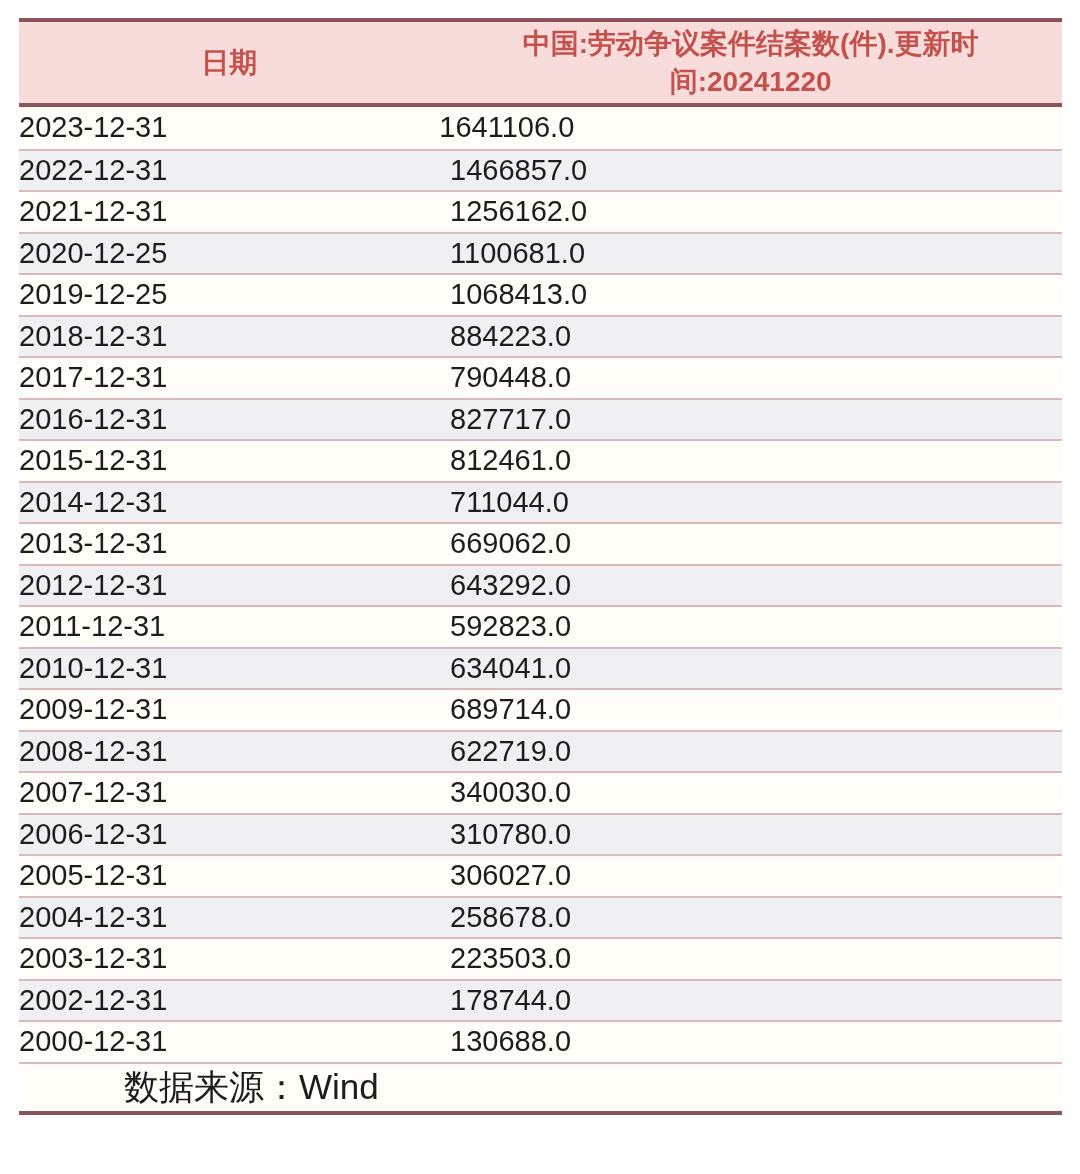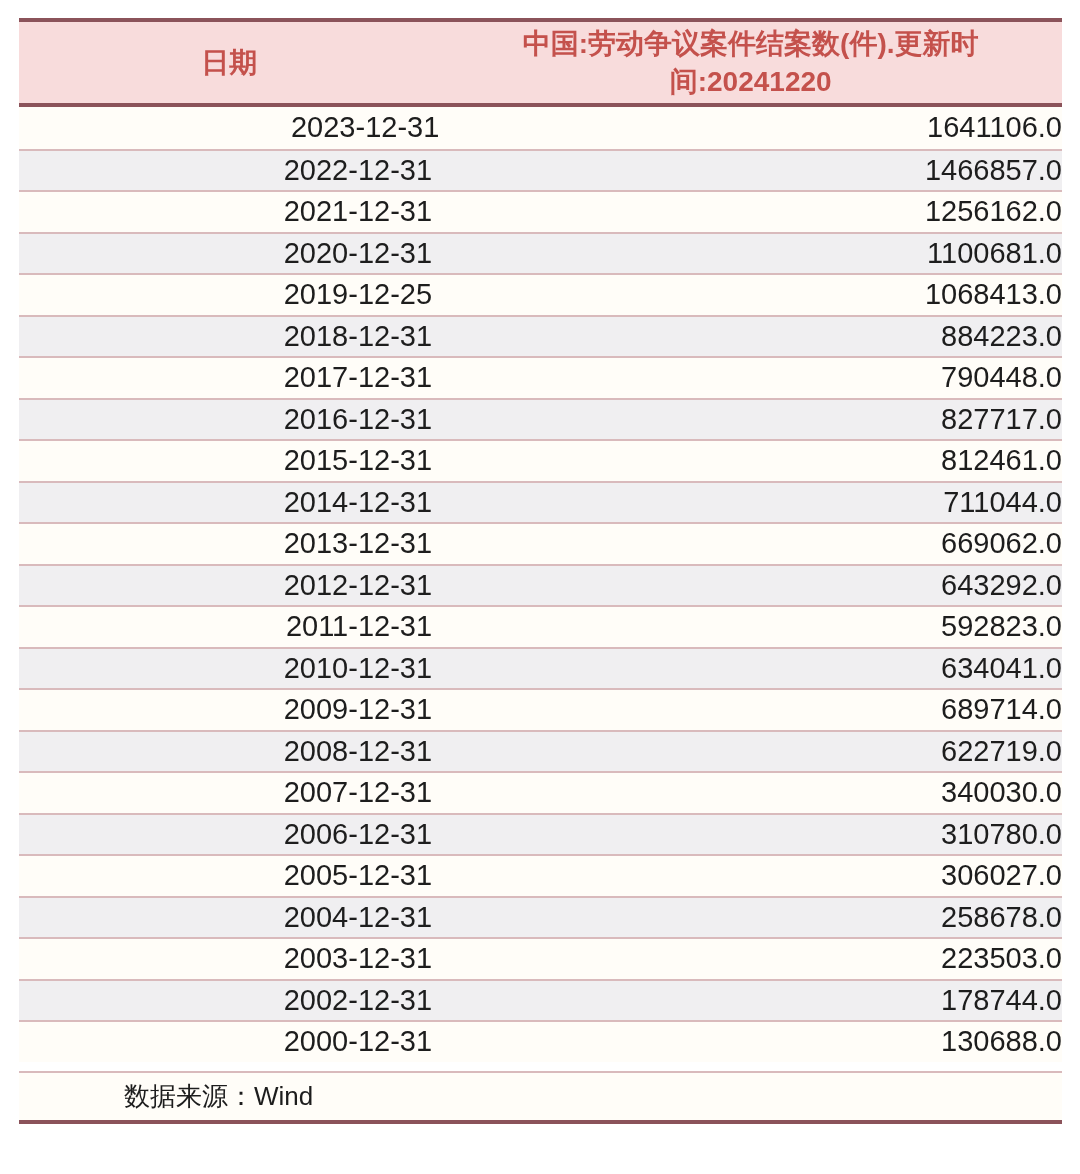--- a/index.html
+++ b/index.html
@@ -22,24 +22,24 @@
   .th{display:flex;flex-direction:column;justify-content:center;align-items:center;
     color:var(--header-text);font-size:28px;font-weight:600;line-height:38px;
     text-align:center;}
   .col-date{width:40.3%;}
   .col-value{width:59.7%;}
   .tbody{width:100%;}
   .tr{display:flex;height:41.5px;align-items:center;background:var(--row);
     font-size:29px;color:var(--text);}
   .tr + .tr{border-top:2px solid var(--sep);gap:18px;}
   .tr:nth-child(even){background:var(--row-alt);}
-  .td{text-align:right;}
+  .td{text-align:left;}
   .tfoot{border-top:2px solid var(--sep);border-bottom:4px solid var(--border);
     height:53px;display:flex;align-items:center;padding-left:105px;
-    background:var(--row);font-size:26px;color:var(--text);margin-top:9px;}
+    background:var(--row);font-size:35px;color:var(--text);}
 </style>
 </head>
 <body>
 
 <div class="page">
   <div class="table">
 
     <div class="thead">
       <div class="th col-date">
         <span>日期</span>
@@ -60,21 +60,21 @@
     <div class="td col-date">2022-12-31</div>
     <div class="td col-value">1466857.0</div>
   </div>
 
   <div class="tr">
     <div class="td col-date">2021-12-31</div>
     <div class="td col-value">1256162.0</div>
   </div>
 
   <div class="tr">
-    <div class="td col-date">2020-12-31</div>
+    <div class="td col-date">2020-12-25</div>
     <div class="td col-value">1100681.0</div>
   </div>
 
   <div class="tr">
     <div class="td col-date">2019-12-25</div>
     <div class="td col-value">1068413.0</div>
   </div>
 
   <div class="tr">
     <div class="td col-date">2018-12-31</div>

